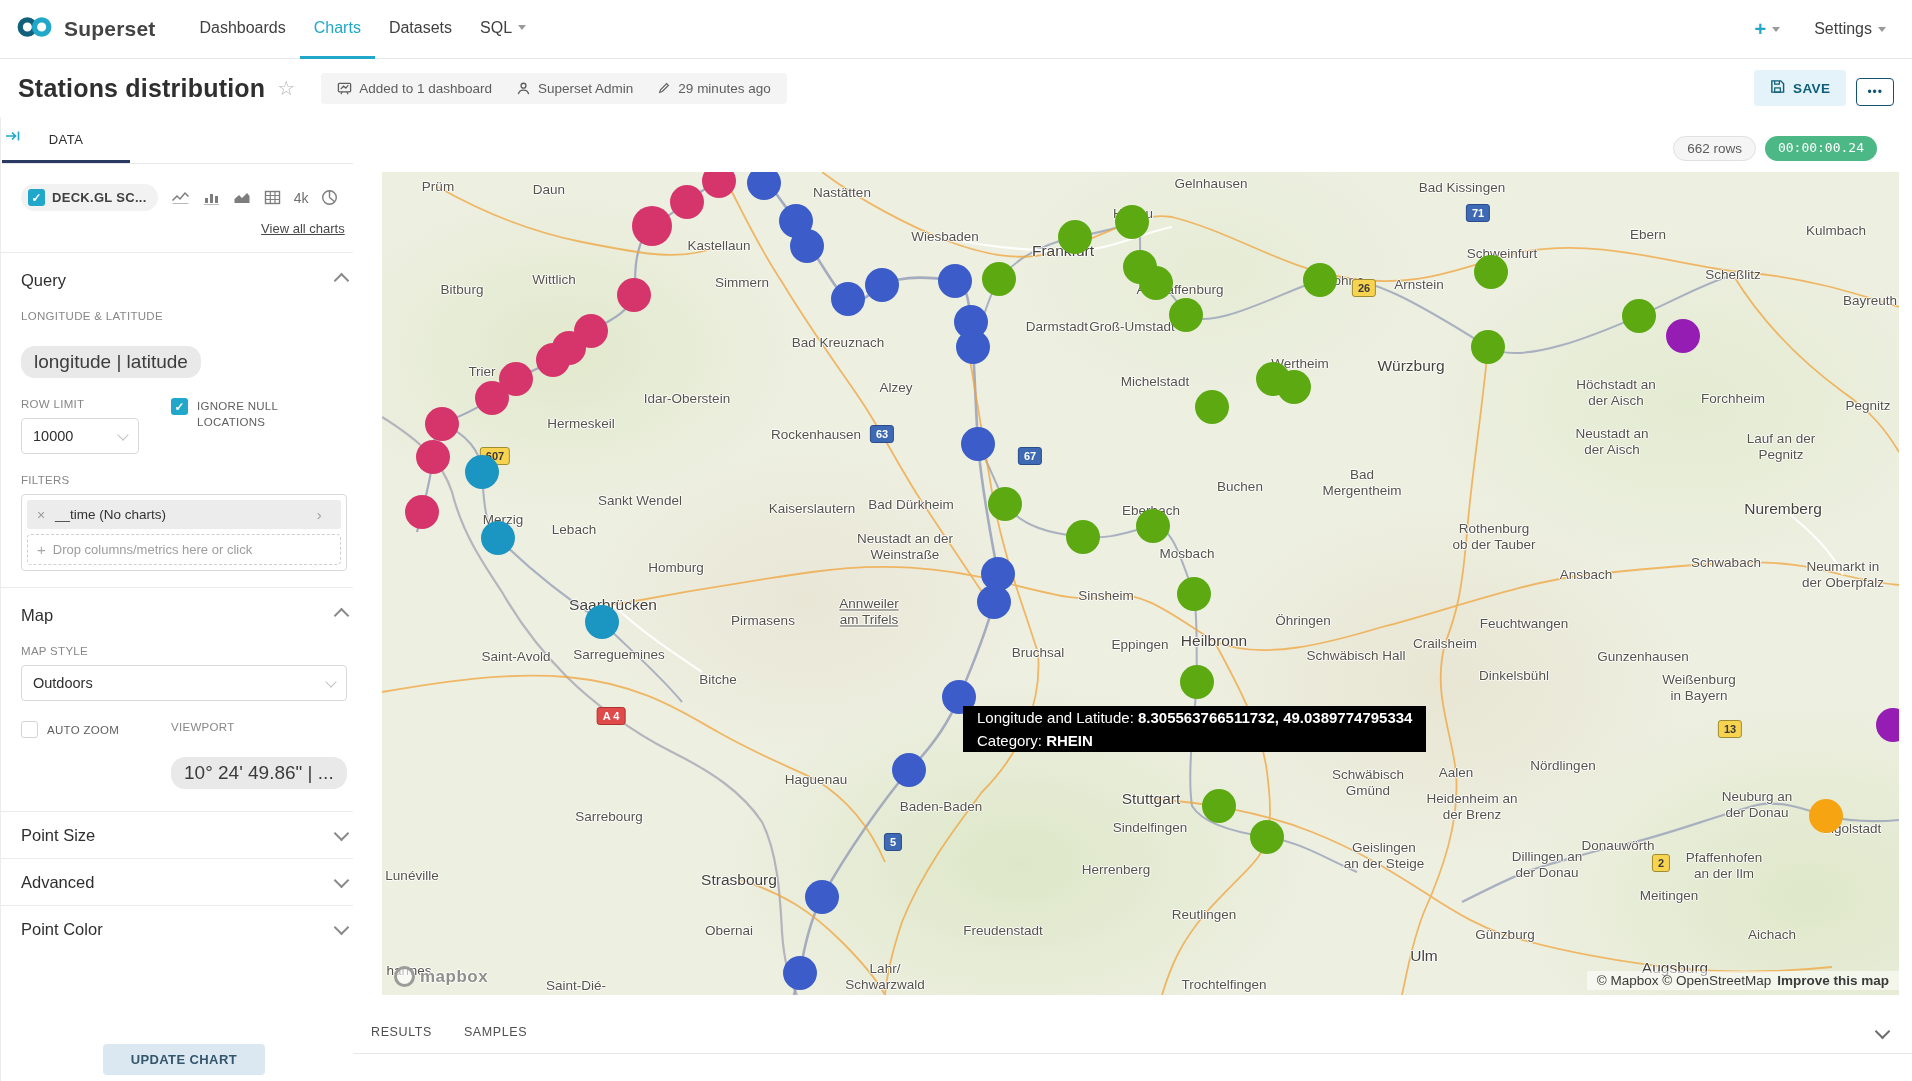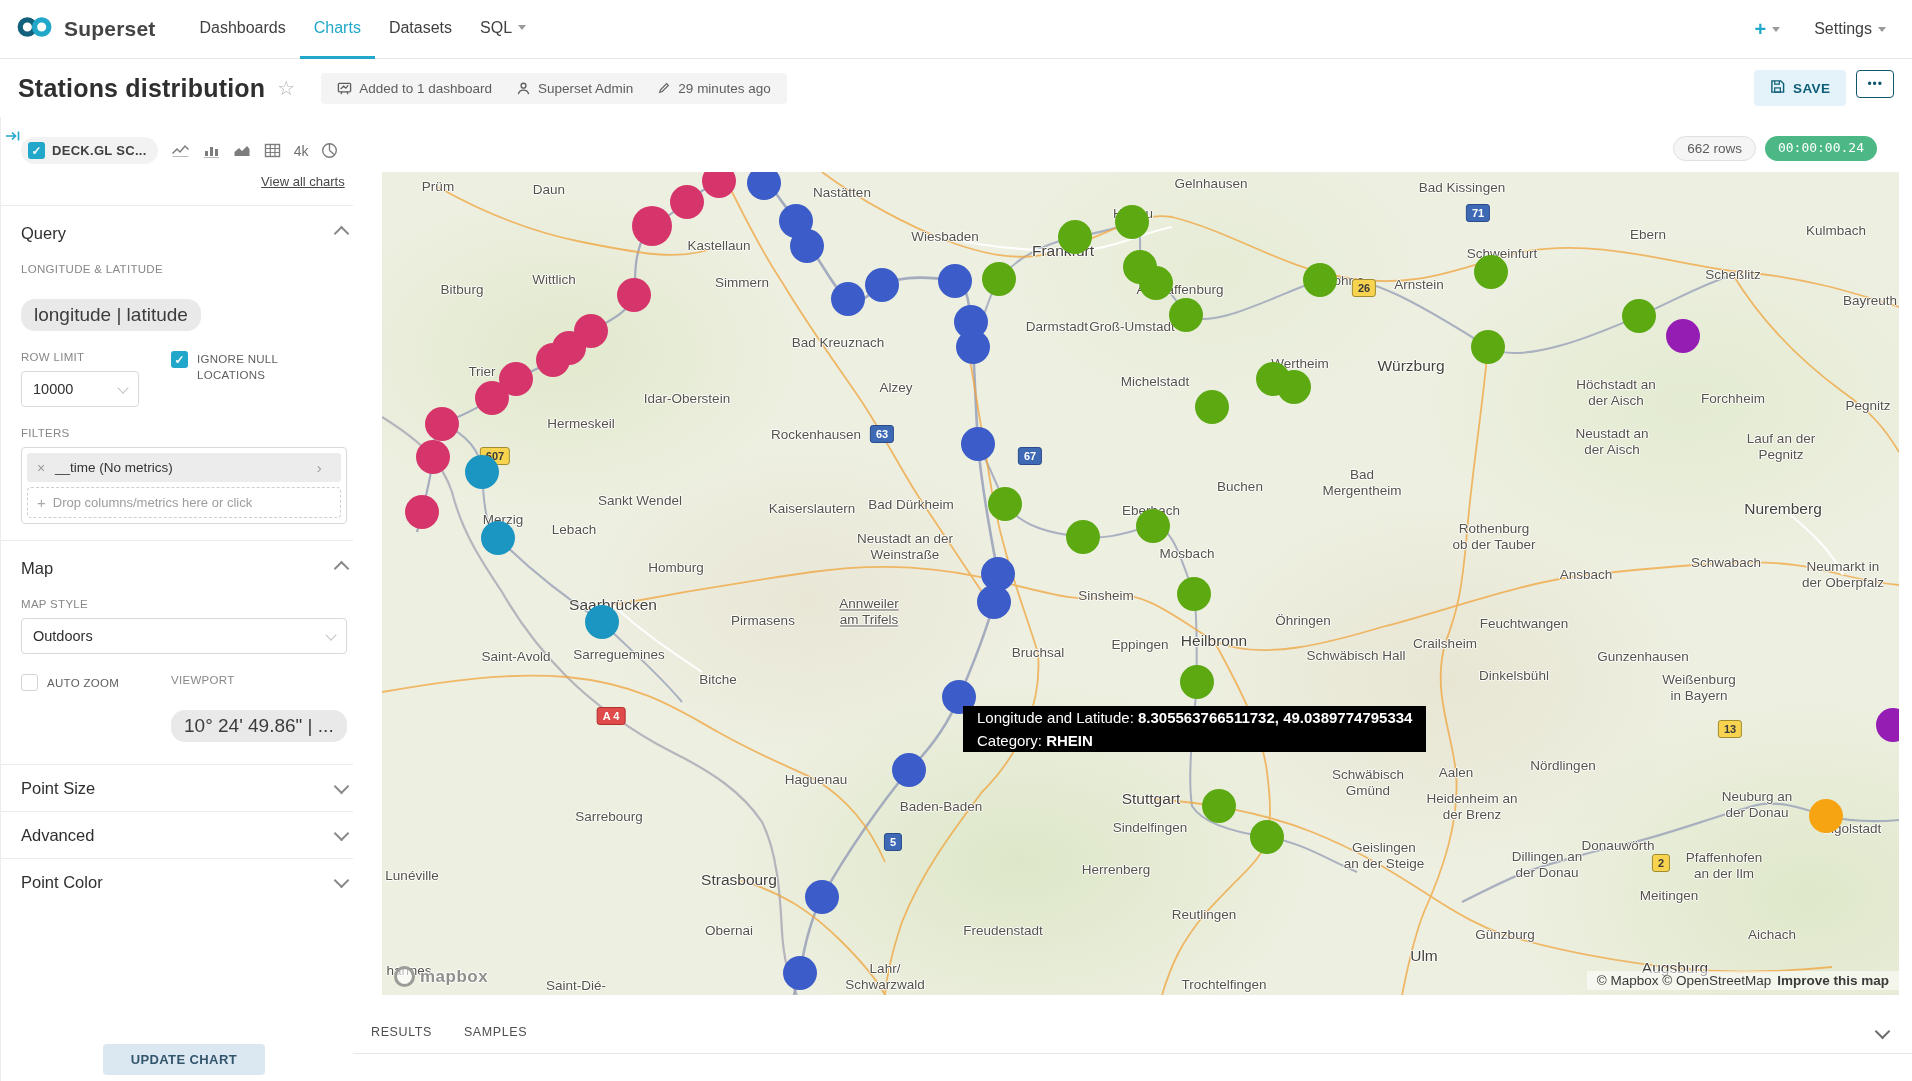--- a/index.html
+++ b/index.html
@@ -16,21 +16,21 @@
   .plus-btn{color:#20a7c9;font-size:20px;font-weight:bold;display:flex;align-items:center;cursor:pointer}
   .settings{font-size:16px;color:#404040;display:flex;align-items:center;cursor:pointer}
 
   
   .chart-header{position:absolute;left:0;top:59px;right:0;height:58px;display:flex;align-items:center;padding:0 18px;box-sizing:border-box;background:#fff}
   .chart-title{font-size:25px;font-weight:600;color:#2f2f2f;letter-spacing:.2px}
   .star{font-size:20px;color:#b3b3b3;margin-left:12px;cursor:pointer}
   .meta-group{display:flex;align-items:center;gap:24px;background:#f4f4f4;border-radius:4px;padding:8px 16px;margin-left:26px}
   .meta-item{display:flex;align-items:center;gap:7px;font-size:13.5px;color:#5d5d5d}
   .meta-item svg{display:block}
-  .hdr-right{margin-left:auto;display:flex;align-items:flex-start;gap:10px}
+  .hdr-right{margin-left:auto;display:flex;align-items:flex-end;gap:10px}
   .save-btn{display:flex;align-items:center;gap:8px;background:#e3f3f9;color:#0f5e78;font-weight:bold;font-size:13.5px;letter-spacing:.4px;border:none;border-radius:4px;padding:9px 16px;cursor:pointer}
   .more-btn{background:#fff;border:1px solid #11566e;color:#11566e;border-radius:4px;padding:7px 10px;font-size:12px;letter-spacing:1px;cursor:pointer;line-height:1}
 
   
   .left-panel{position:absolute;left:0;top:117px;bottom:0;width:353px;border-right:1px solid #e2e2e2;background:#fff;display:flex}
   .strip{width:27px;border-right:1px solid #ececec;position:relative}
   .expand-ic{position:absolute;left:5px;top:12px;cursor:pointer}
   .panel-body{position:relative;flex:1;padding:0 20px;box-sizing:border-box}
   .tabbar{height:46px;border-bottom:1px solid #e8e8e8;margin:0 -20px;display:flex;align-items:flex-end;padding-left:1px}
   .tab{width:128px;text-align:center;padding-bottom:13px;border-bottom:3px solid #2a3a63;font-size:13px;color:#2e2e2e;letter-spacing:.5px;cursor:pointer}
@@ -196,20 +196,23 @@
   <div class="left-panel">
     <div class="strip">
       <span class="expand-ic">
         <svg width="16" height="14" viewBox="0 0 16 14">
             <path d="M1 7h9M7 3.5L10.5 7 7 10.5" fill="none" stroke="#20a7c9" stroke-width="1.6"></path>
             <path d="M13.5 2.5v9" stroke="#20a7c9" stroke-width="1.6"></path>
           </svg>
       </span>
     </div>
     <div class="panel-body">
+      <div class="tabbar">
+        <div class="tab">DATA</div>
+      </div>
 
       <div class="viz-row">
         <span class="viz-chip">
           <span class="cb on">✓</span>
           <b>DECK.GL SC...</b>
         </span>
         <span class="viz-ic">
             <svg width="19" height="15" viewBox="0 0 19 15">
               <path d="M1.5 10.5l4.5-4.5 3 3 5-6 3.5 3.5" fill="none" stroke="#7d7d7d" stroke-width="1.5"></path>
               <path d="M1.5 13.5h16" stroke="#b9b9b9" stroke-width="1"></path>
@@ -268,21 +271,21 @@
               <span>IGNORE NULL</span><br><span>LOCATIONS</span>
             </span>
           </div>
         </div>
       </div>
 
       <div class="lbl-upper">FILTERS</div>
       <div class="filters-box">
         <div class="filter-chip">
           <span class="filter-x">×</span>
-          <span class="filter-t">__time (No metrics)</span>
+          <span class="filter-t">__time (No charts)</span>
           <span class="filter-go">›</span>
         </div>
         <div class="drop-zone">
           <span class="pl">+</span>
           <span>Drop columns/metrics here or click</span>
         </div>
       </div>
 
       <div class="divider"></div>
 

